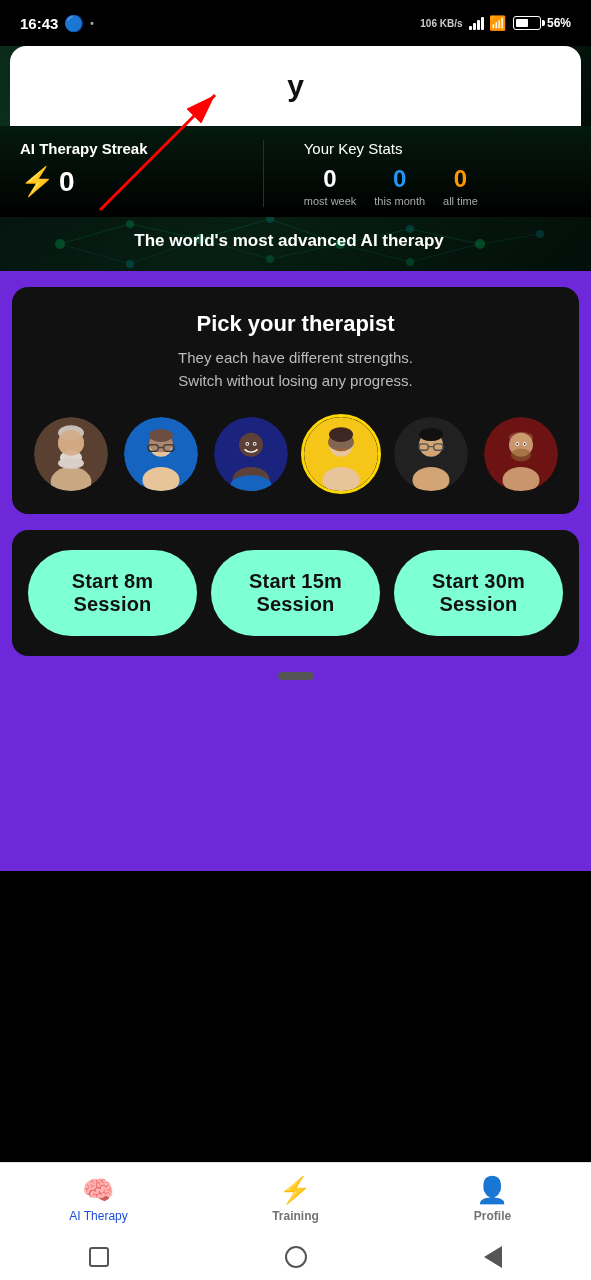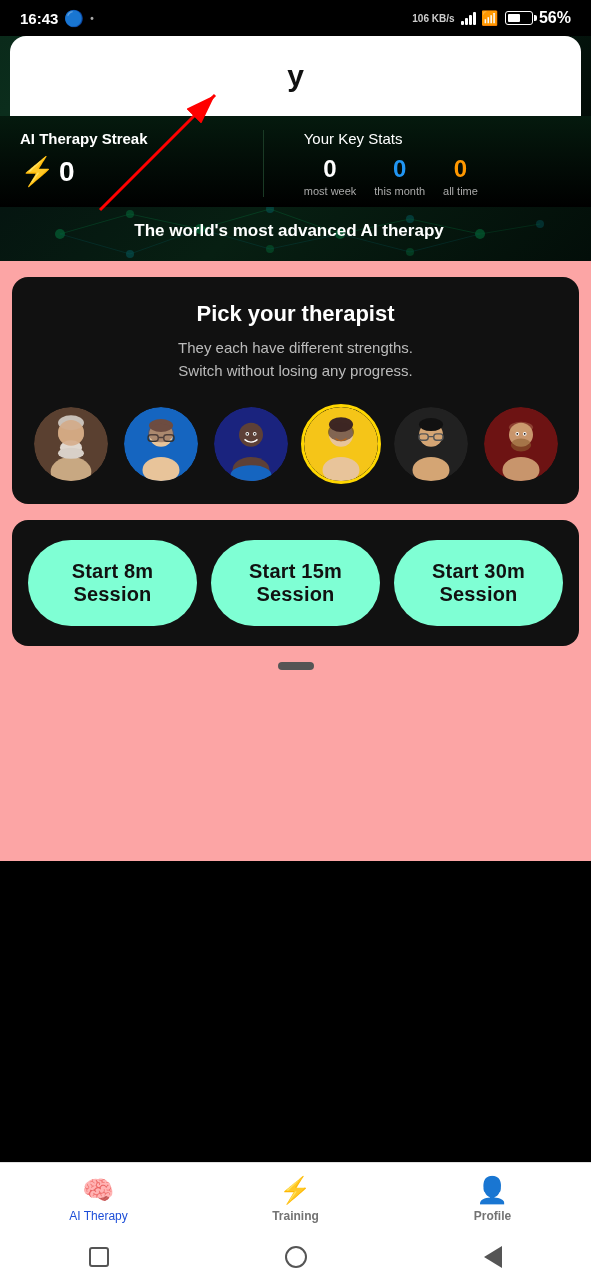--- a/index.html
+++ b/index.html
@@ -9,21 +9,21 @@
       min-height: 1280px;
       background: #000;
       font-family: -apple-system, BlinkMacSystemFont, 'Helvetica Neue', Arial, sans-serif;
       overflow-x: hidden;
       position: relative;
     }
 
     
     .status-bar {
       background: #000;
-      height: 36px;
+      height: 46px;
       display: flex;
       align-items: center;
       justify-content: space-between;
       padding: 0 20px;
       color: #fff;
       font-size: 14px;
       font-weight: 600;
     }
     .status-left { font-size: 15px; font-weight: 700; display: flex; align-items: center; gap: 6px; }
     .status-right { display: flex; align-items: center; gap: 6px; font-size: 12px; }
@@ -150,21 +150,21 @@
     .neural-svg {
       position: absolute;
       top: 0; left: 0;
       width: 100%;
       height: 100%;
       opacity: 0.35;
     }
 
     
     .main-content {
-      background: #fca5a5;
+      background: #6d28d9;
       min-height: 600px;
       padding: 16px 12px;
     }
 
     
     .therapist-card {
       background: #111;
       border-radius: 16px;
       padding: 24px 20px 20px 20px;
       text-align: center;
@@ -318,21 +318,21 @@
     <div class="signal-bars">
       <div class="signal-bar" style="height:4px;"></div>
       <div class="signal-bar" style="height:7px;"></div>
       <div class="signal-bar" style="height:10px;"></div>
       <div class="signal-bar" style="height:13px;"></div>
     </div>
     <span style="font-size:14px;">📶</span>
     <div class="battery">
       <div class="battery-fill"></div>
     </div>
-    <span style="font-size:16px;">56%</span>
+    <span style="font-size:12px;">56%</span>
   </div>
 </div>
 
 <div class="header-banner">
 
   <div class="banner-top">
     <span class="banner-top-text">y</span>
   </div>
 
   <div class="stats-row">

